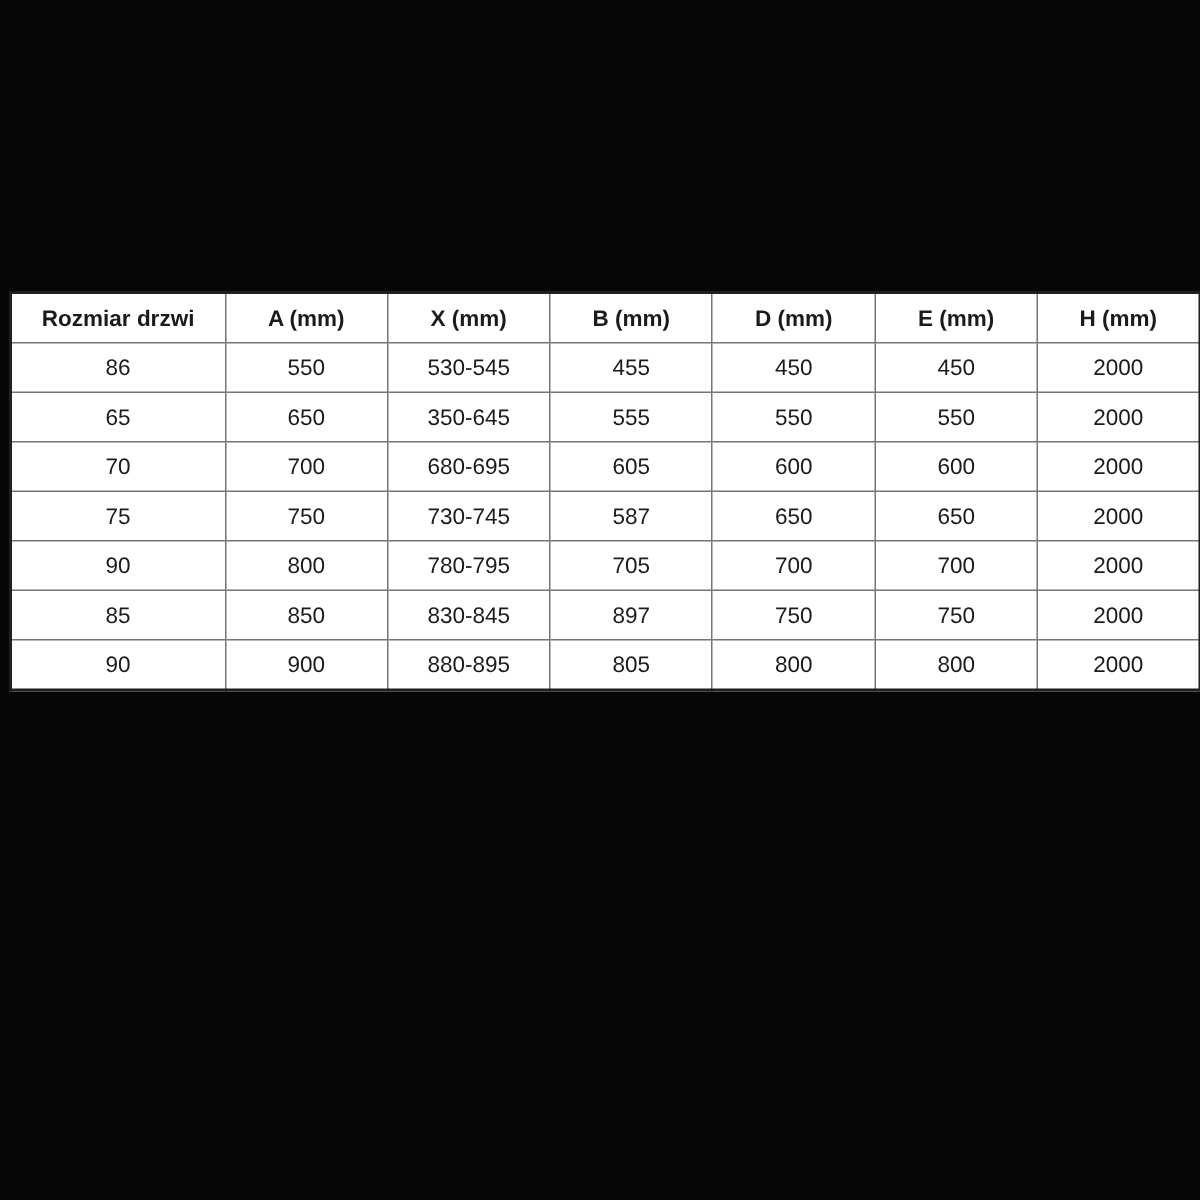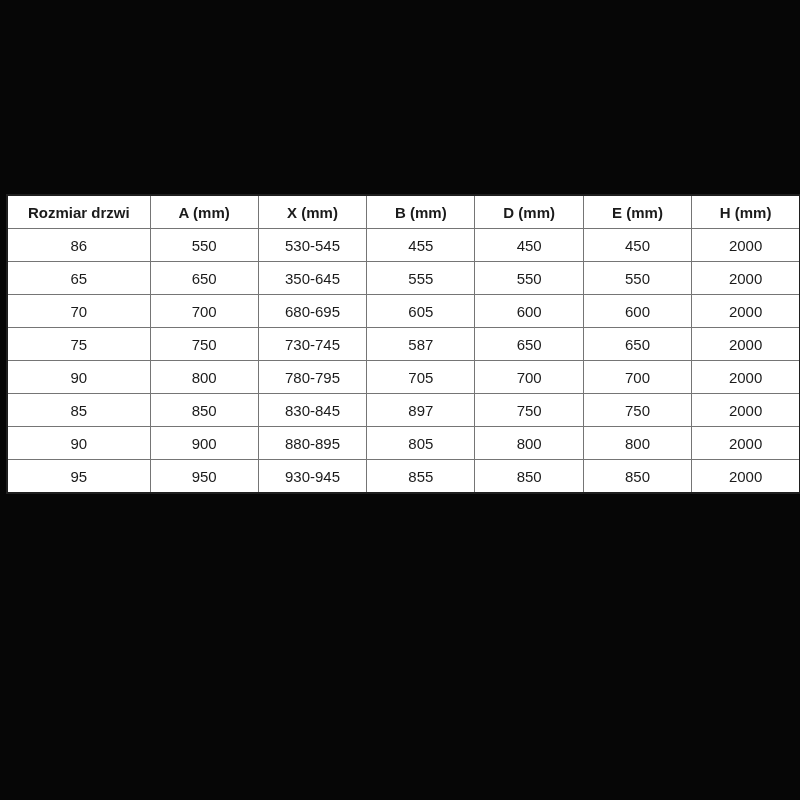--- a/index.html
+++ b/index.html
@@ -129,24 +129,15 @@
         </tr>
         <tr>
           <td>90</td>
           <td>900</td>
           <td>880-895</td>
           <td>805</td>
           <td>800</td>
           <td>800</td>
           <td>2000</td>
         </tr>
-        <tr>
-          <td>95</td>
-          <td>950</td>
-          <td>930-945</td>
-          <td>855</td>
-          <td>850</td>
-          <td>850</td>
-          <td>2000</td>
-        </tr>
       </tbody>
   </table>
 </div>
 
 </body></html>

